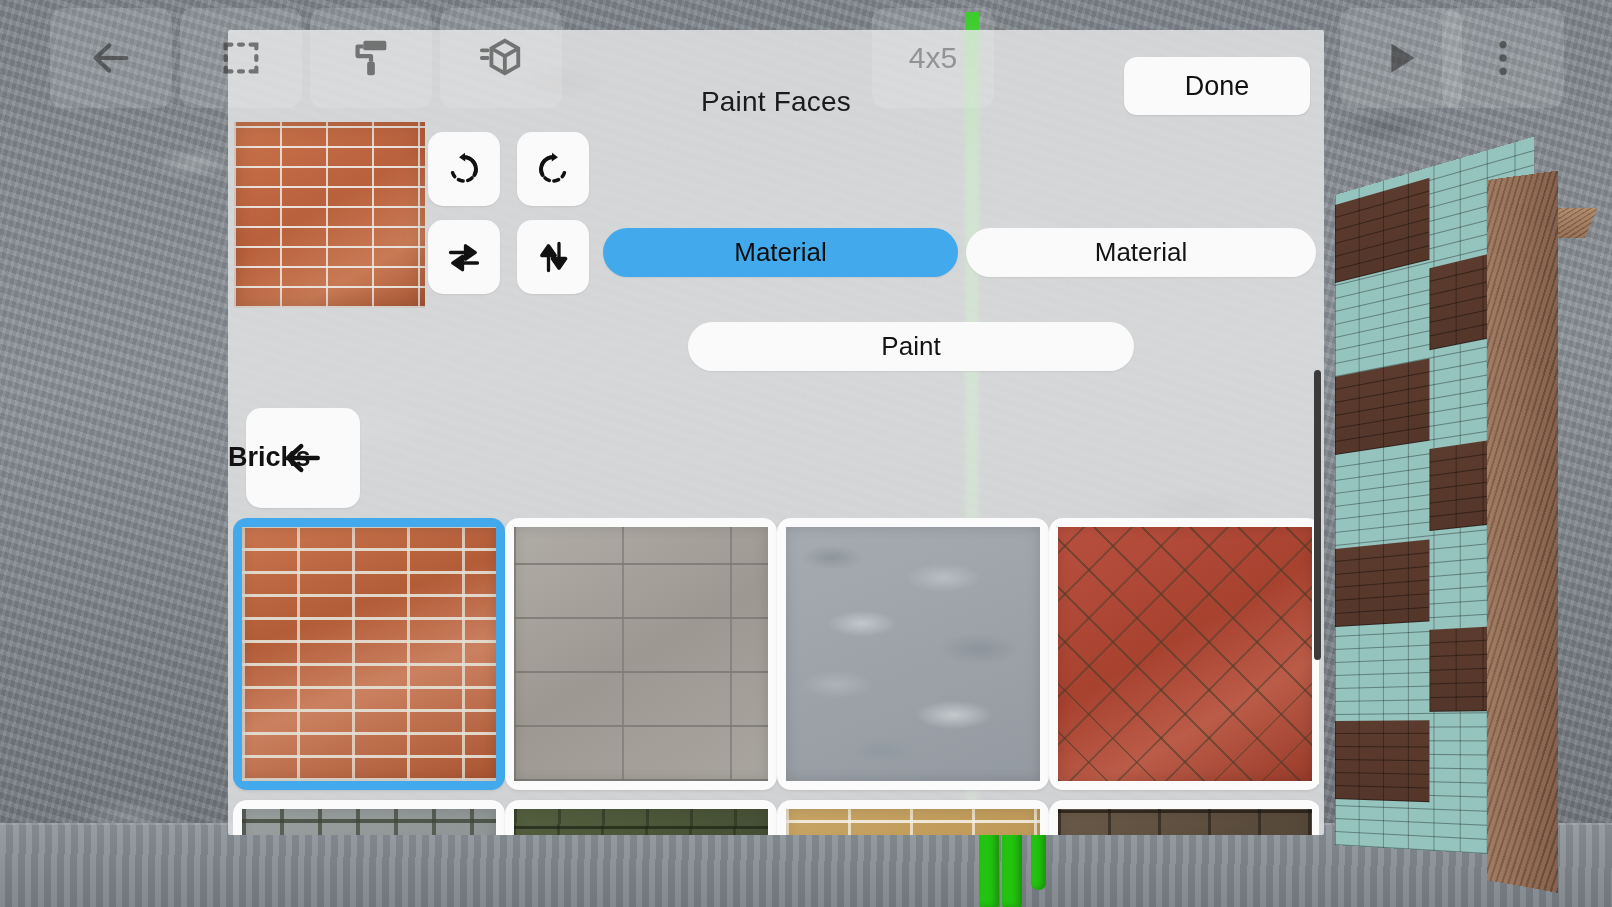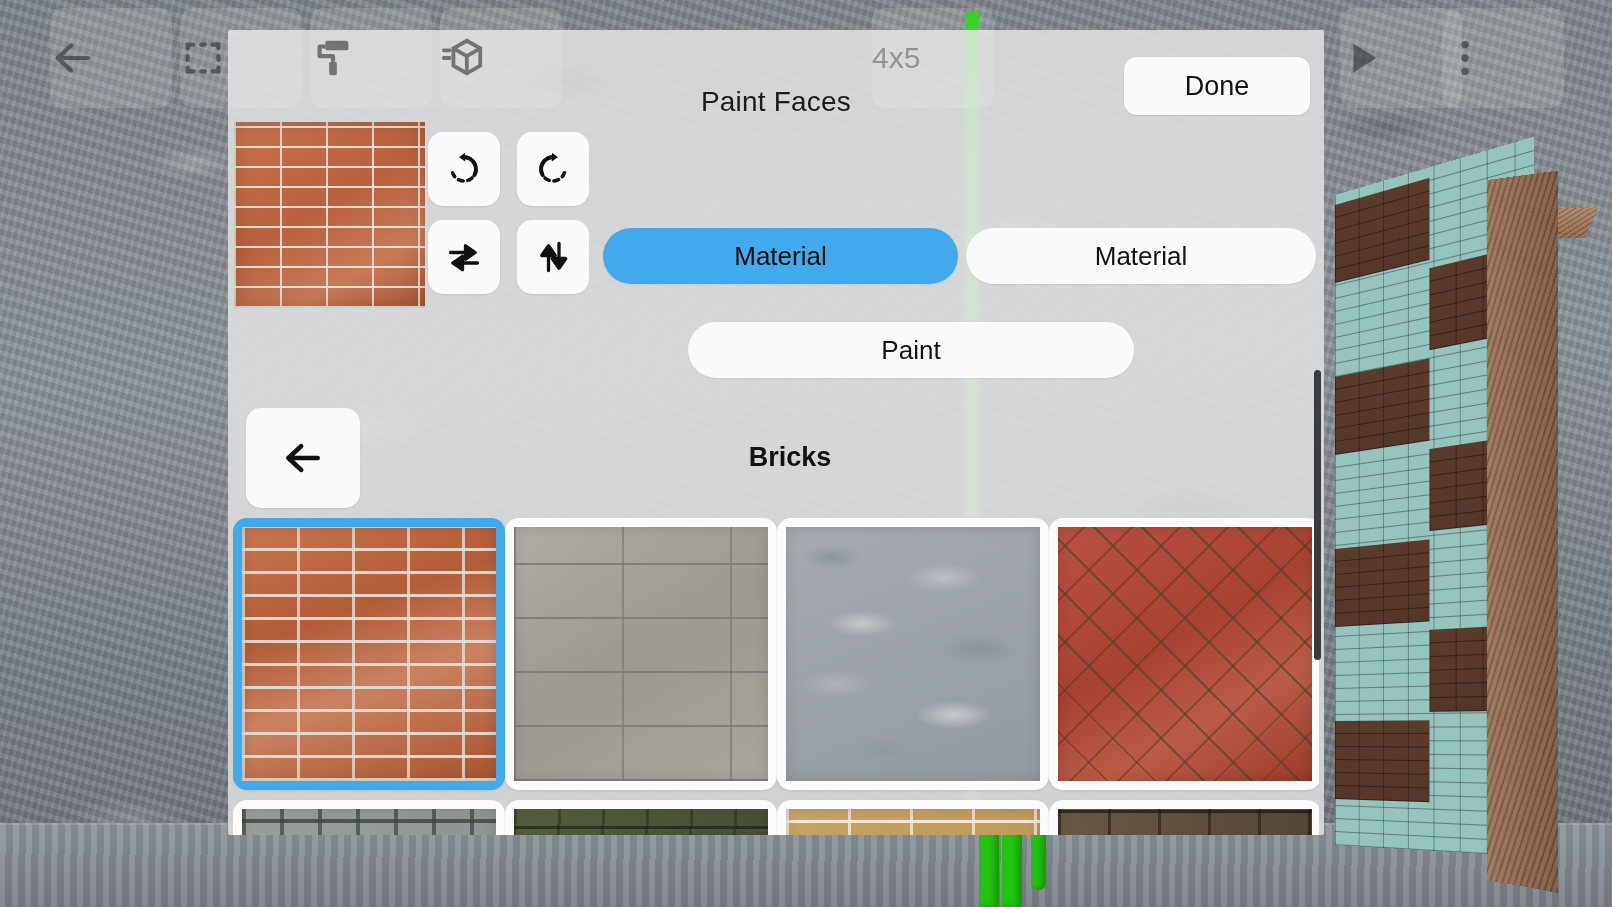--- a/index.html
+++ b/index.html
@@ -126,37 +126,37 @@
   .xbtn {
     position: absolute; width: 72px; height: 74px;
     background: #fafafa; border-radius: 15px;
     display: flex; align-items: center; justify-content: center;
     cursor: pointer; box-shadow: 0 1px 2px rgba(0,0,0,.08);
   }
   .xbtn svg { width: 36px; height: 36px; }
 
   
   .seg {
-    position: absolute; height: 56px; border-radius: 28px;
+    position: absolute; height: 49px; border-radius: 28px;
     display: flex; align-items: center; justify-content: center;
     font-size: 26px; cursor: pointer; color: #141414;
     background: #fafafa; box-shadow: 0 1px 2px rgba(0,0,0,.07);
   }
   .seg.active { background: #42aaec; color: #0d0d0d; }
 
   
   .back-sq {
     position: absolute; left: 18px; top: 378px; width: 114px; height: 100px;
     background: #fafafa; border-radius: 15px;
     display: flex; align-items: center; justify-content: center; cursor: pointer;
     box-shadow: 0 1px 2px rgba(0,0,0,.08);
   }
   .cat-title {
     position: absolute; left: 0; right: 0; top: 412px;
-    text-align: center; font-size: 27px; font-weight: bold; color: #121212; margin-left: 28px;
+    font-size: 27px; font-weight: bold; color: #121212;
   }
 
   
   .grid { position: absolute; left: 5px; top: 488px; right: 5px; bottom: 0; overflow: hidden; }
   .tile {
     position: absolute; width: 272px; height: 272px;
     background: #fbfbfb; border-radius: 14px; padding: 9px; cursor: pointer;
     box-shadow: 0 1px 3px rgba(0,0,0,.10);
   }
   .tile.selected { background: #42aaec; }
@@ -220,21 +220,21 @@
     position: absolute; right: 3px; top: 340px; width: 7px; height: 290px;
     background: #3b3b3b; border-radius: 4px; cursor: pointer;
   }
 
   
   .toolbar { position: absolute; left: 0; top: 8px; width: 1612px; height: 100px; }
   .tb-btn {
     position: absolute; top: 0; width: 122px; height: 100px;
     background: rgba(255,255,255,0.13);
     border-radius: 14px;
-    display: flex; align-items: center; cursor: pointer;
+    display: flex; align-items: center; justify-content: center; cursor: pointer;
   }
   .tb-btn svg { width: 46px; height: 46px; opacity: .62; }
   .tb-label { font-size: 30px; color: rgba(60,60,60,.45); }
 </style>
 </head>
 <body>
 
 <div id="root">
 
   <div class="scene">

